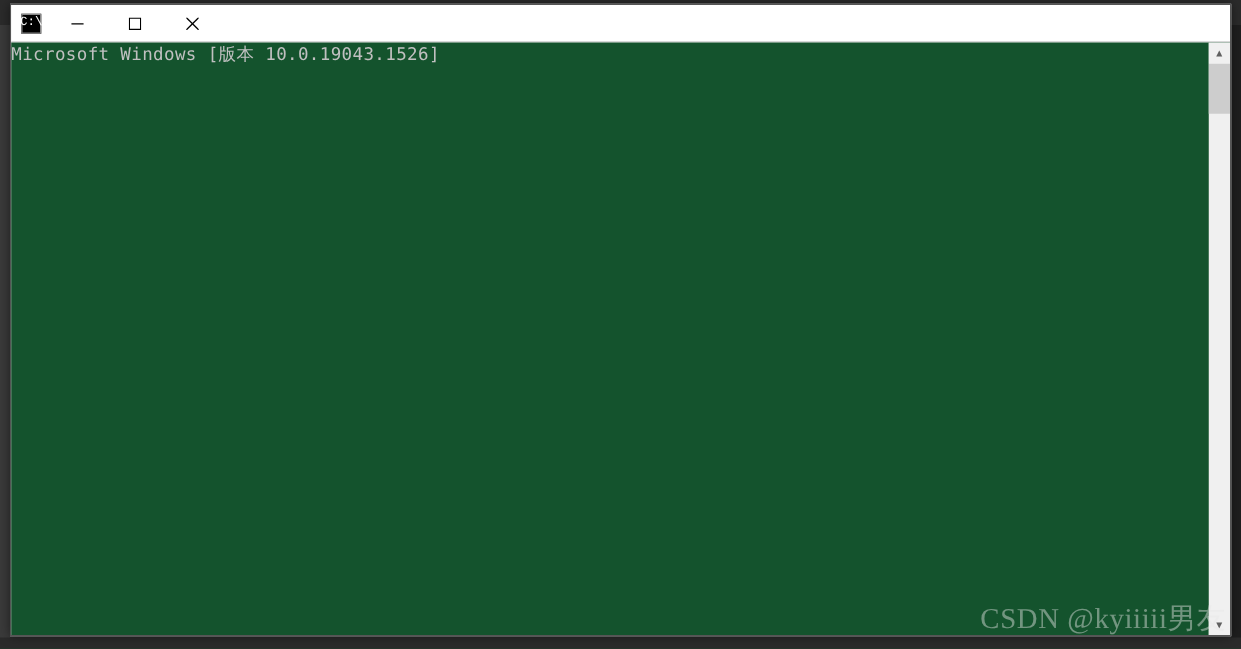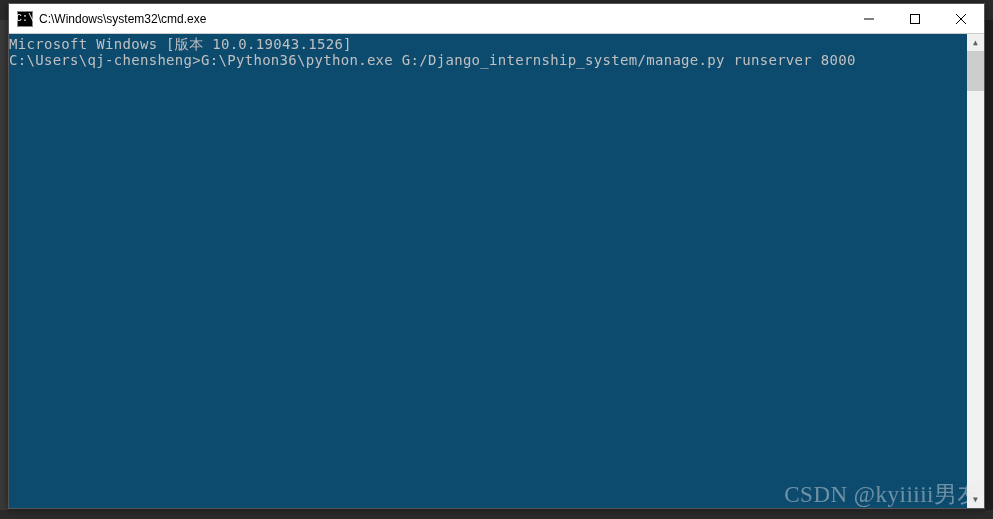--- a/index.html
+++ b/index.html
@@ -91,21 +91,21 @@
       height: 100%;
       display: flex;
       align-items: center;
       justify-content: center;
       cursor: pointer;
       color: #000;
       font-size: 10px;
     }
     .console {
       flex: 1;
-      background: #0c4a6e;
+      background: #14532d;
       color: #c0c0c0;
       font-size: 14px;
       line-height: 16px;
       padding: 2px 0 0 0;
       font-family: "NSimSun", "SimSun", Consolas, monospace;
       overflow-y: auto;
       position: relative;
       letter-spacing: 0.3px;
     }
     .console-line {
@@ -155,21 +155,20 @@
 <body>
 
 <div class="background-hints">
   <div class="bg-left"></div>
   <div class="bg-right"></div>
 </div>
 
 <div class="cmd-window">
   <div class="titlebar">
     <div class="titlebar-icon">C:\</div>
-    <div class="titlebar-text">C:\Windows\system32\cmd.exe</div>
     <div class="titlebar-buttons">
       <div class="titlebar-btn">
         <svg width="10" height="10" viewBox="0 0 10 10">
             <line x1="0" y1="5" x2="10" y2="5" stroke="#000" stroke-width="1"></line>
           </svg>
       </div>
       <div class="titlebar-btn">
         <svg width="10" height="10" viewBox="0 0 10 10">
             <rect x="0.5" y="0.5" width="9" height="9" fill="none" stroke="#000" stroke-width="1"></rect>
           </svg>
@@ -178,21 +177,20 @@
         <svg width="10" height="10" viewBox="0 0 10 10">
             <line x1="0" y1="0" x2="10" y2="10" stroke="#000" stroke-width="1"></line>
             <line x1="10" y1="0" x2="0" y2="10" stroke="#000" stroke-width="1"></line>
           </svg>
       </div>
     </div>
   </div>
   <div class="console">
     <div class="console-line">Microsoft Windows [版本 10.0.19043.1526]</div>
     <div class="console-line"></div>
-    <div class="console-line">C:\Users\qj-chensheng&gt;G:\Python36\python.exe G:/Django_internship_system/manage.py runserver 8000</div>
     <div class="scrollbar">
       <div class="scroll-btn up">▲</div>
       <div class="scroll-thumb"></div>
       <div class="scroll-btn down">▼</div>
     </div>
   </div>
 </div>
 
 <div class="watermark">CSDN @kyiiiii男友</div>
 

